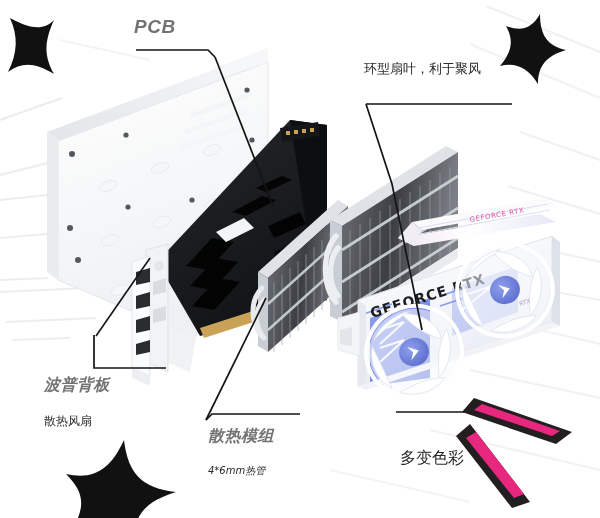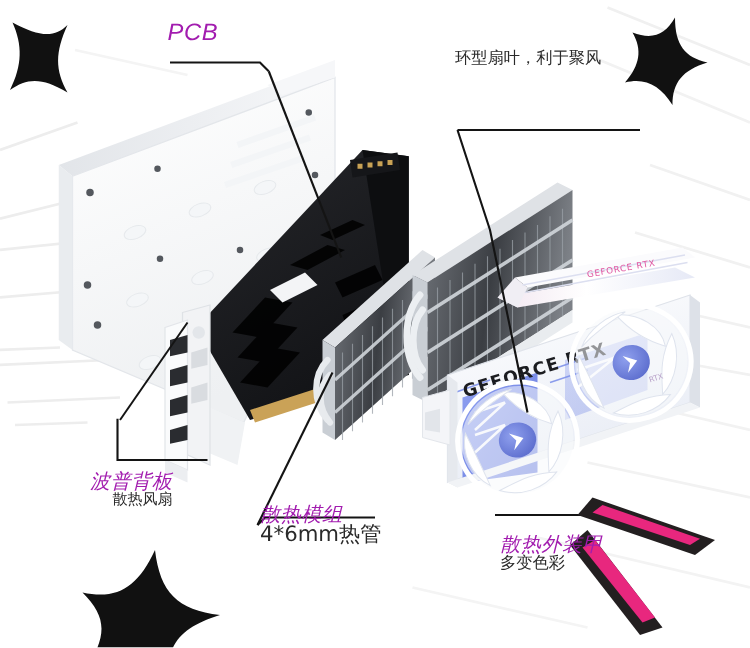--- a/index.html
+++ b/index.html
@@ -5,26 +5,26 @@
   html,body{margin:0;padding:0;background:#fff;}
   body{width:600px;height:518px;overflow:hidden;
        font-family:"Liberation Sans","DejaVu Sans",sans-serif;}
   #stage{position:relative;width:600px;height:518px;background:#ffffff;overflow:hidden;}
   svg{display:block;}
   #artwork{position:absolute;left:0;top:0;width:600px;height:518px;}
 
   
   .callout{position:absolute;}
   .c-title{
-    font-weight:normal;font-style:italic;color:#a21caf;
+    font-weight:bold;font-style:italic;color:#737373;
     letter-spacing:0.5px;white-space:nowrap;line-height:1;
   }
   .c-sub{
     font-style:normal;font-weight:normal;color:#2a2a2a;
-    white-space:nowrap;line-height:1;margin-top:0;
+    white-space:nowrap;line-height:1;margin-top:22px;
   }
   .cn{font-family:"DejaVu Sans","Liberation Sans",sans-serif;}
 </style>
 </head>
 <body>
 
 <div id="stage">
 
   <svg id="artwork" viewBox="0 0 600 518">
     <defs>
@@ -325,28 +325,27 @@
   </svg>
 
   <div class="callout" style="left:134px;top:17px;">
     <div class="c-title" style="font-size:19px;">PCB</div>
   </div>
 
   <div class="callout" style="left:364px;top:40px;">
     <div class="c-sub cn" style="font-size:13px;">环型扇叶，利于聚风</div>
   </div>
 
-  <div class="callout" style="left:72px;top:377px;text-align:right;">
+  <div class="callout" style="left:44px;top:377px;">
     <div class="c-title cn" style="font-size:16px;">波普背板</div>
     <div class="c-sub cn" style="font-size:12px;">散热风扇</div>
   </div>
 
-  <div class="callout" style="left:208px;top:404px;">
+  <div class="callout" style="left:208px;top:428px;">
     <div class="c-title cn" style="font-size:16px;">散热模组</div>
-    <div class="c-sub cn" style="font-size:17px;">4*6mm热管</div>
+    <div class="c-sub cn" style="font-size:10px;font-style:italic;">4*6mm热管</div>
   </div>
 
   <div class="callout" style="left:400px;top:428px;">
-    <div class="c-title cn" style="font-size:16px;">散热外装甲</div>
-    <div class="c-sub cn" style="font-size:13px;">多变色彩</div>
+    <div class="c-sub cn" style="font-size:16px;">多变色彩</div>
   </div>
 
 </div>
 
 </body></html>

